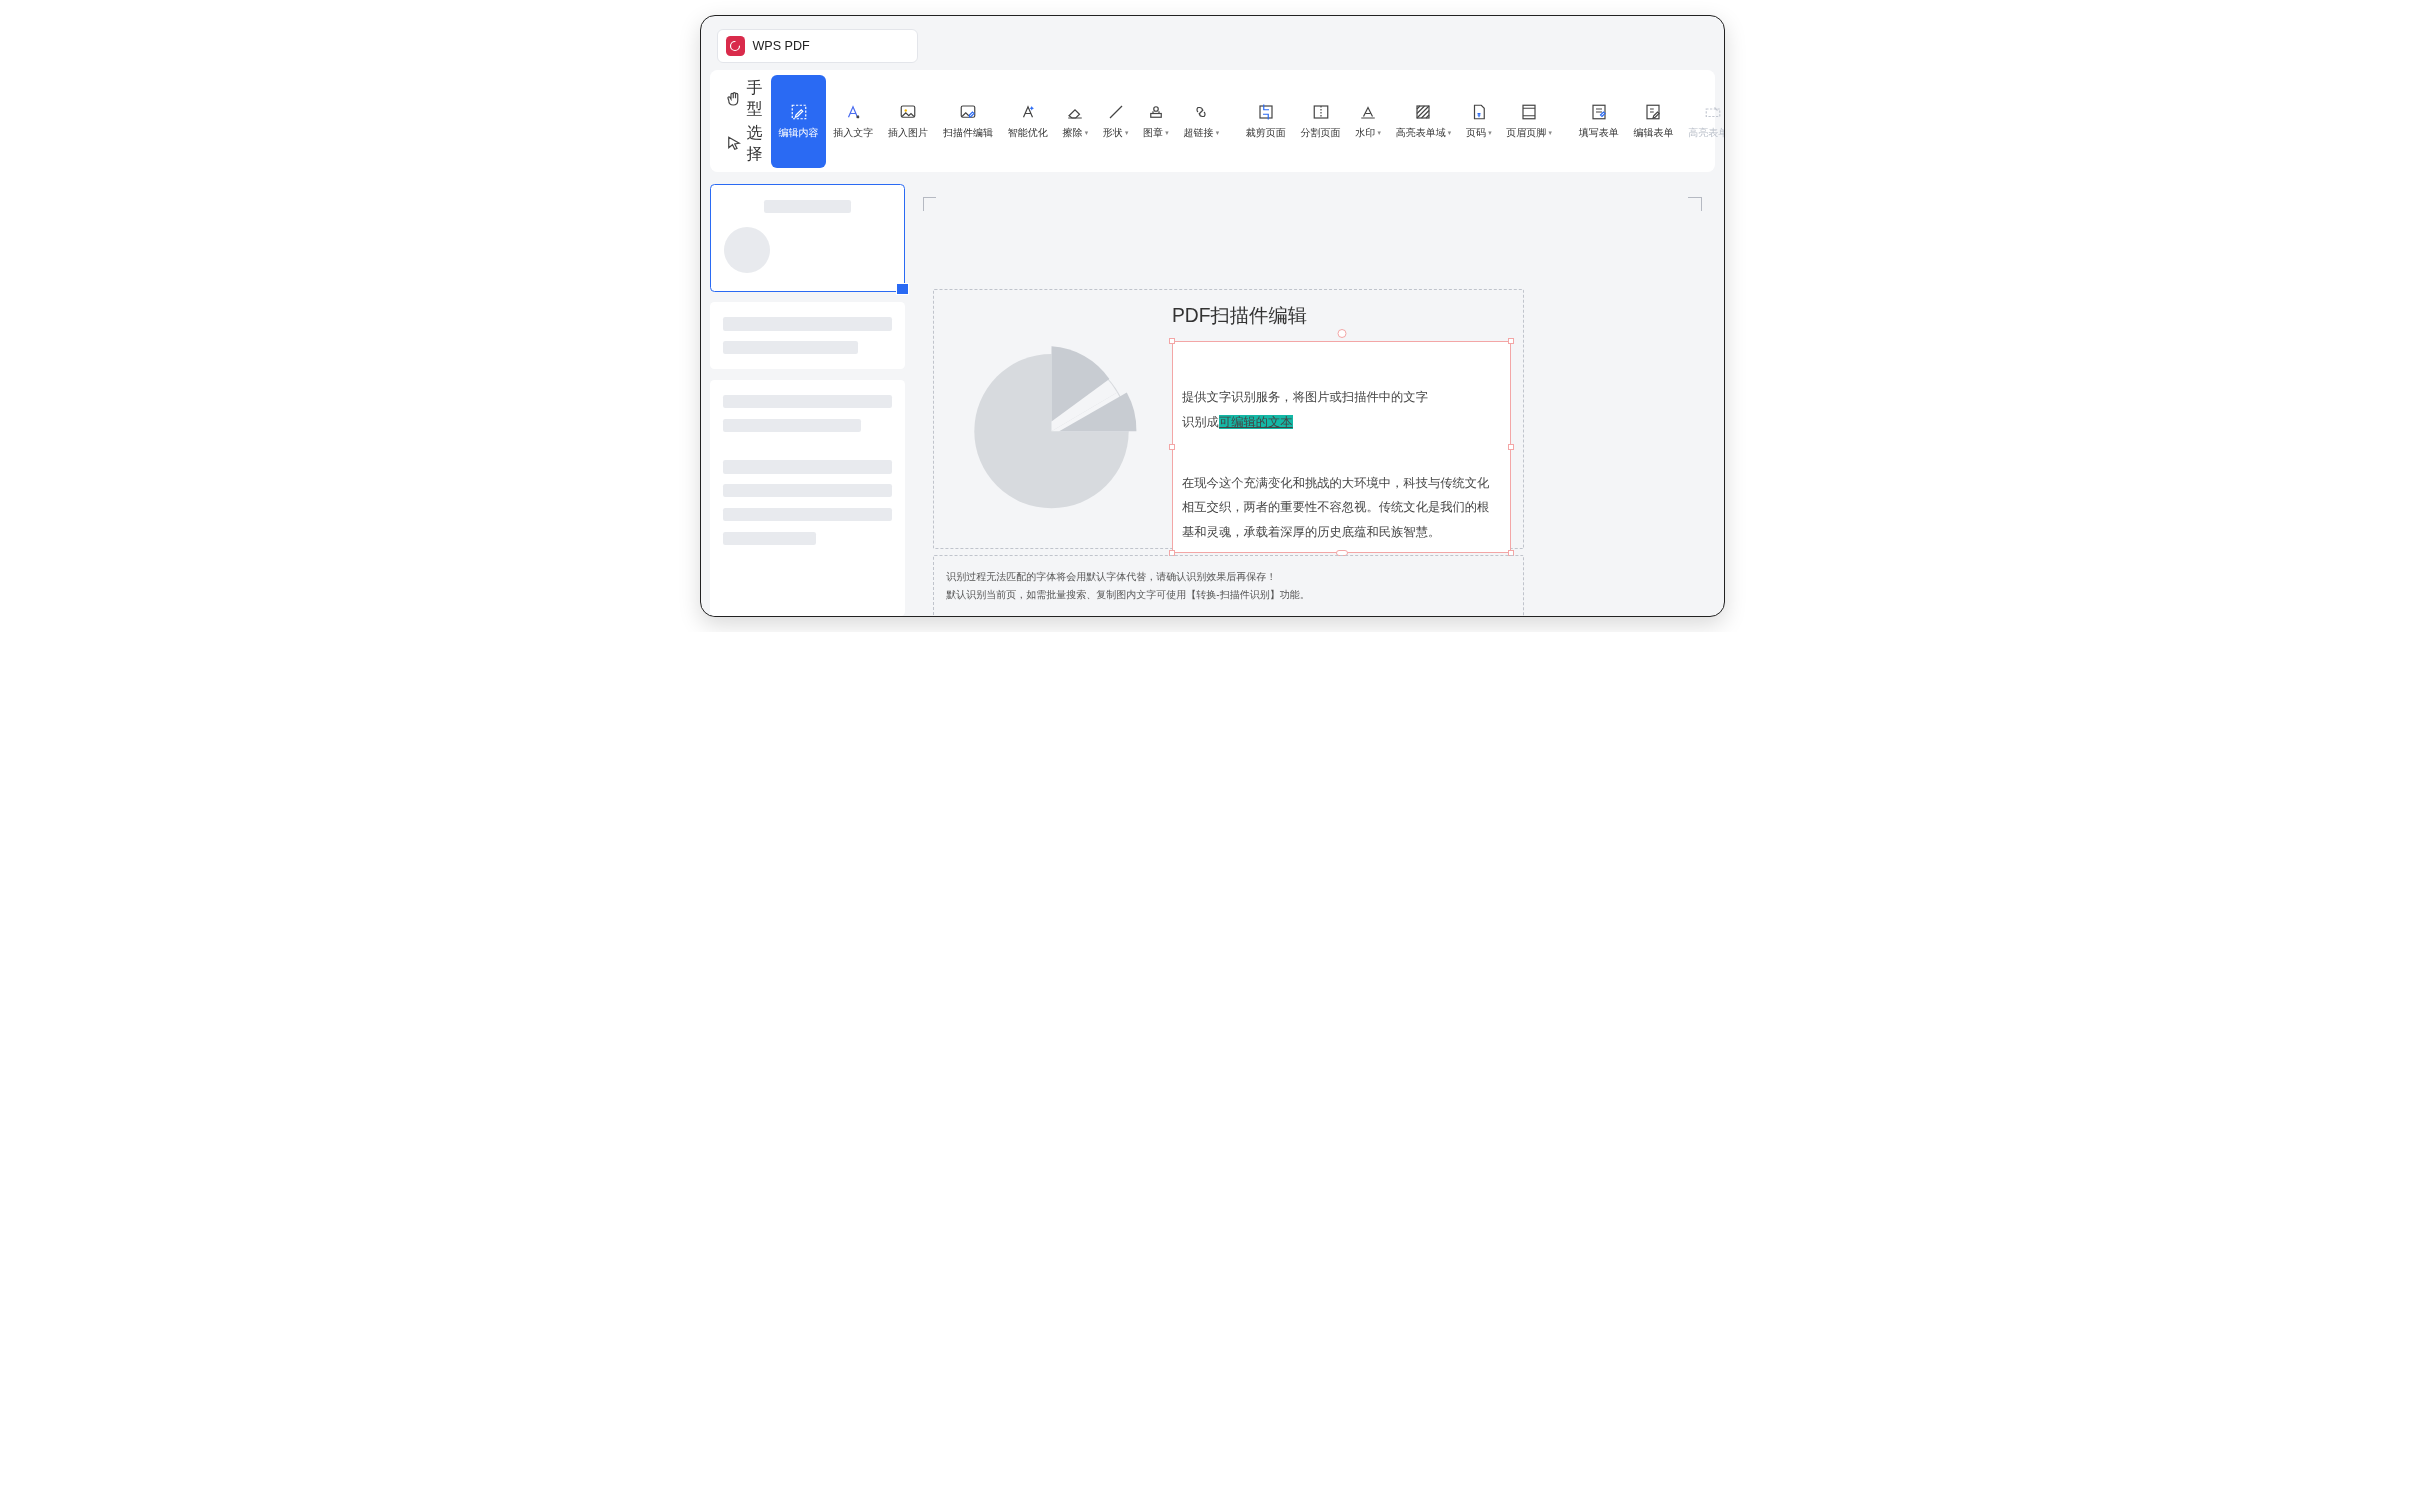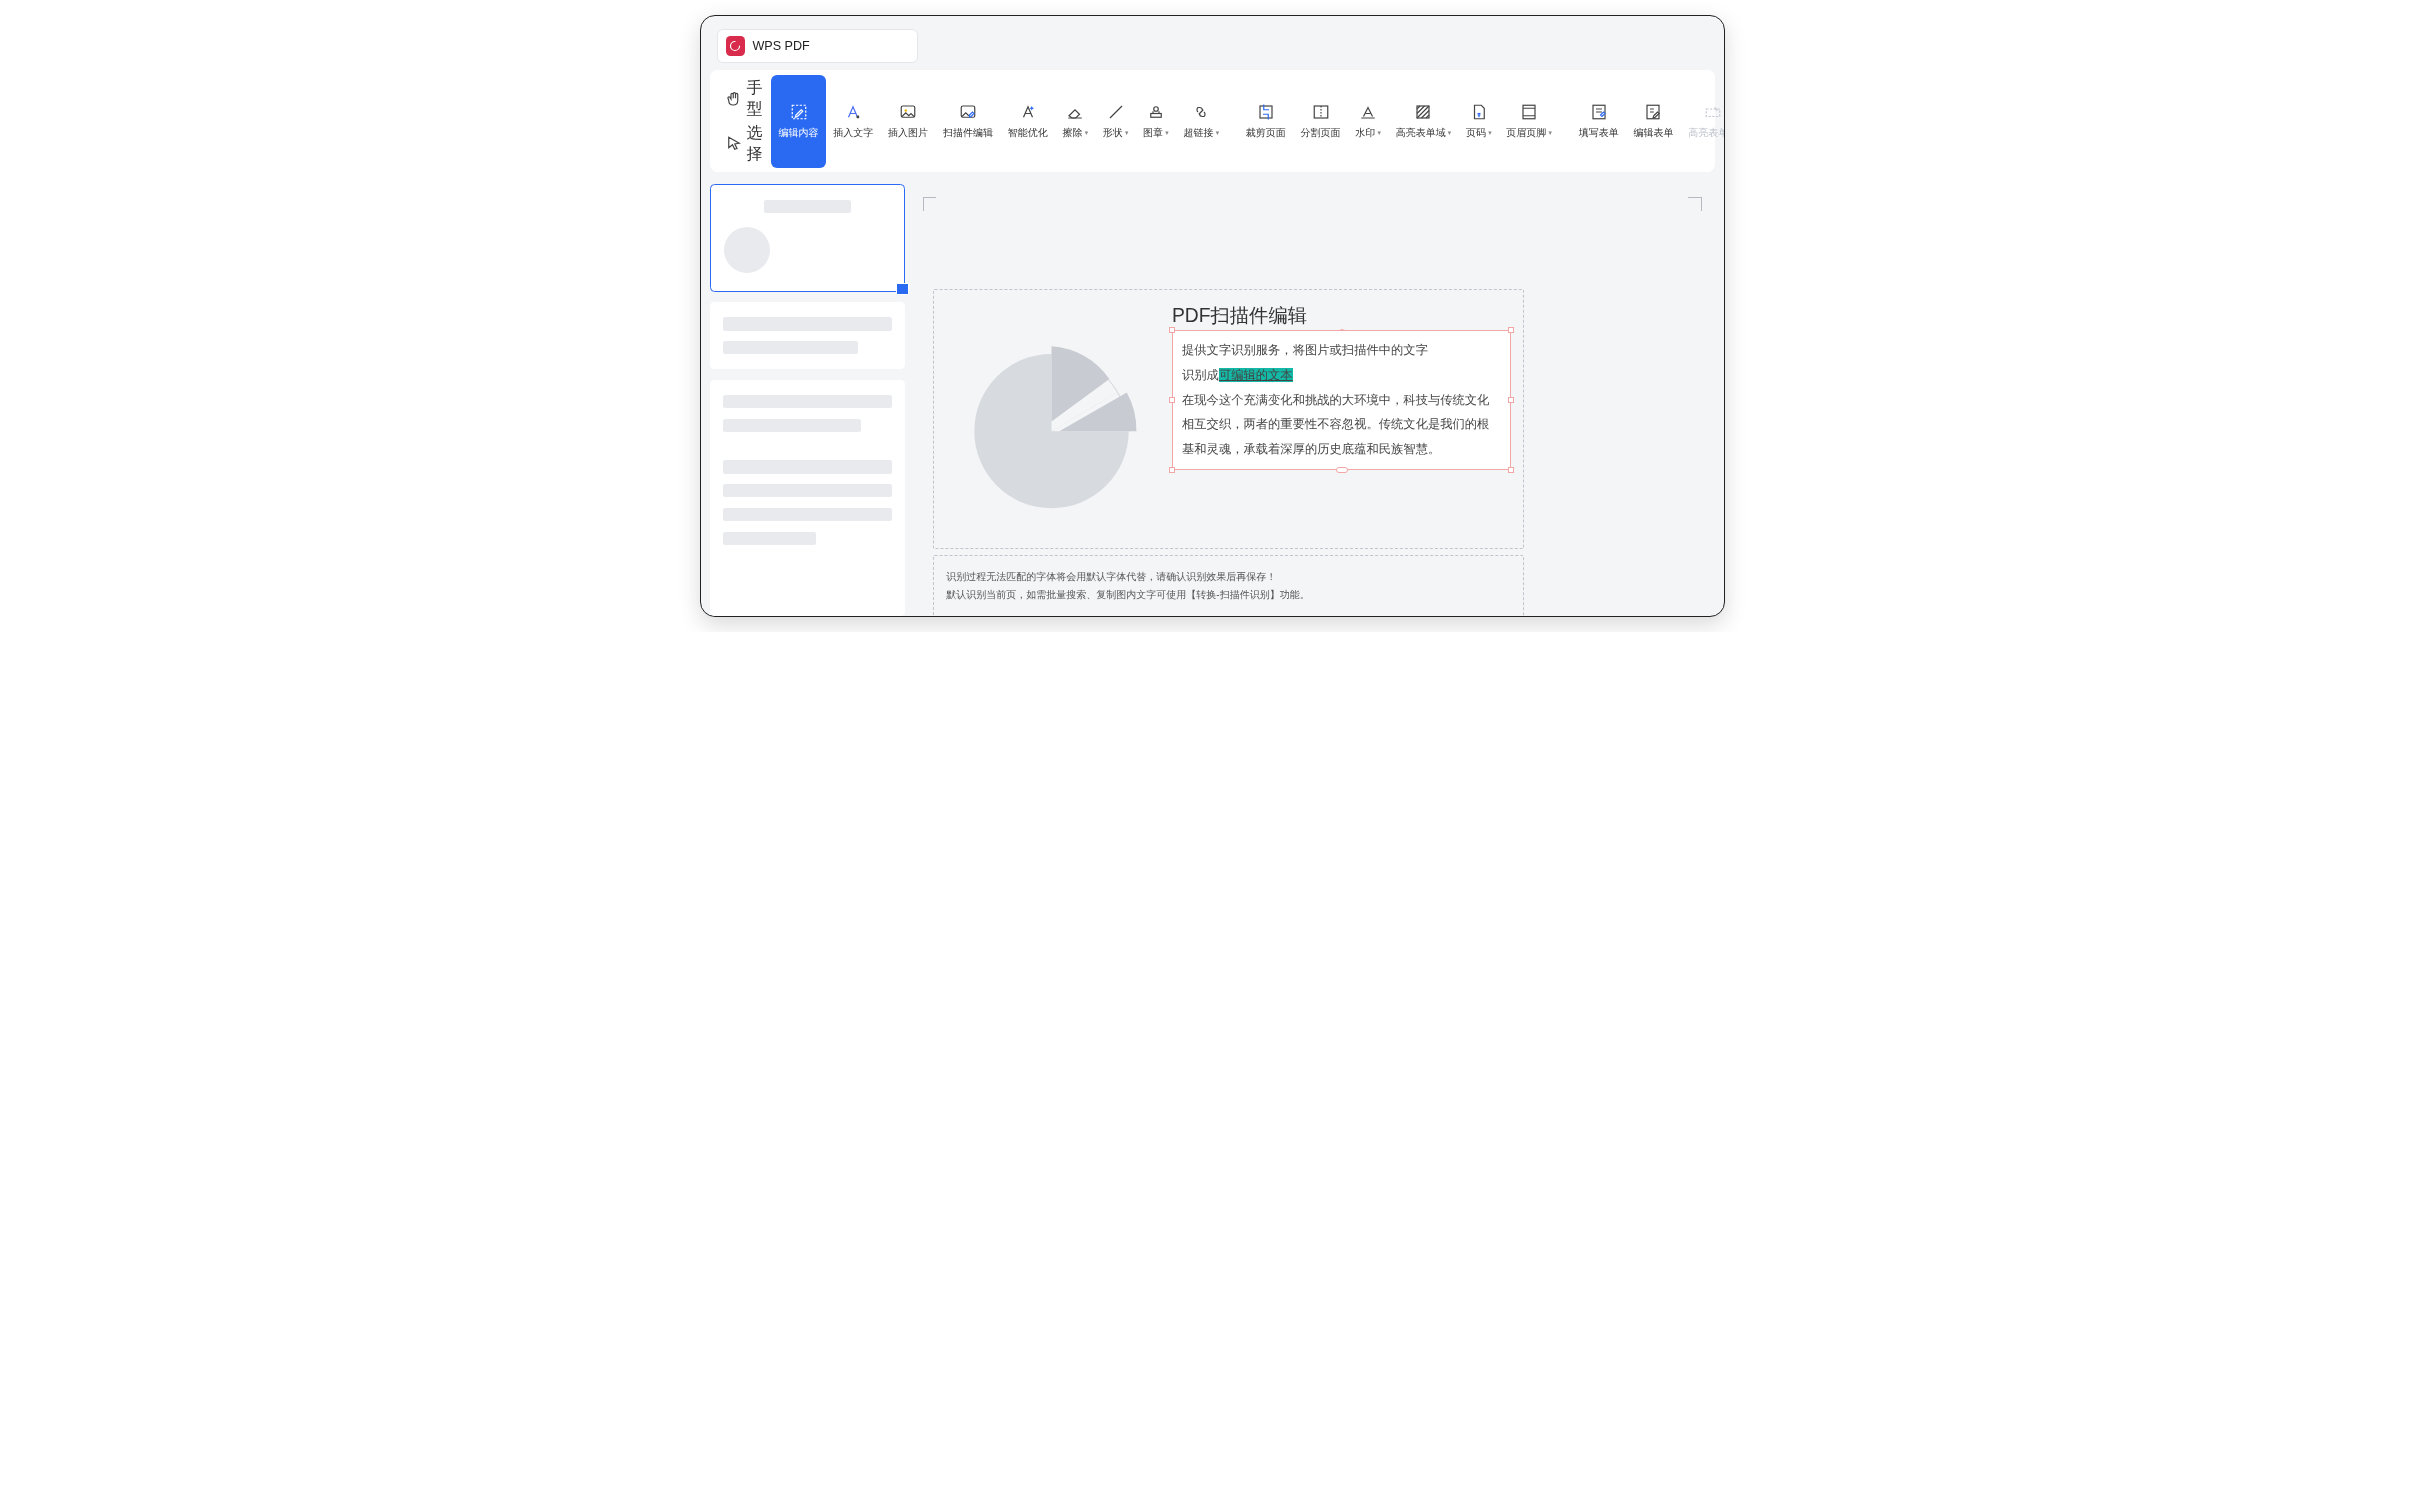--- a/index.html
+++ b/index.html
@@ -144,21 +144,21 @@
 
     .content-box {
       left: 16.3px; top: 105px;
       width: 591px; height: 260px;
     }
     .content-inner { display: flex; height: 100%; padding: 12px 12px 7.4px 13.4px; gap: 16.3px; }
     .pie-wrap { width: 208px; display: flex; align-items: center; justify-content: center; }
     .pie-wrap svg { width: 193px; height: 193px; }
 
     .text-side { flex: 1; display: flex; flex-direction: column; }
-    .sub-heading { font-size: 19.3px; color: #333; margin-bottom: 1px; position: relative; }
+    .sub-heading { font-size: 19.3px; color: #333; margin-bottom: 12px; position: relative; }
     .rotate-handle {
       position: absolute; left: 50%; top: 100%; transform: translateX(-50%);
       width: 9px; height: 9px; border: 1.1px solid #f3a6a6; border-radius: 50%; background: #fff;
     }
 
     .editable-frame {
       border: 1.1px solid #f3a6a6;
       position: relative;
       padding: 7.4px 9px;
       background: #fff;
@@ -167,21 +167,21 @@
       position: absolute; width: 6px; height: 6px; background: #fff; border: 1.1px solid #f3a6a6;
     }
     .editable-frame .handle.tl { left: -3.7px; top: -3.7px; }
     .editable-frame .handle.tr { right: -3.7px; top: -3.7px; }
     .editable-frame .handle.bl { left: -3.7px; bottom: -3.7px; }
     .editable-frame .handle.br { right: -3.7px; bottom: -3.7px; }
     .editable-frame .handle.ml { left: -3.7px; top: 50%; margin-top: -3px; }
     .editable-frame .handle.mr { right: -3.7px; top: 50%; margin-top: -3px; }
     .editable-frame .handle.bm { left: 50%; bottom: -4.5px; margin-left: -6px; width: 12px; height: 6px; border-radius: 3px; }
 
-    .para { font-size: 12.3px; line-height: 2.0; color: #444; }
+    .para { font-size: 12.3px; line-height: 2.0; color: #444; margin-top: 36px; }
     .para1-line2 .hl { background: #14b8a6; text-decoration: underline; }
 
     .footer-box {
       left: 16.3px; top: 371px;
       width: 591px; height: 62px;
       padding: 7.4px 12px;
       display: flex; flex-direction: column; justify-content: center; gap: 4.5px;
     }
     .footer-box .fline { font-size: 10px; color: #555; }
   </style>

